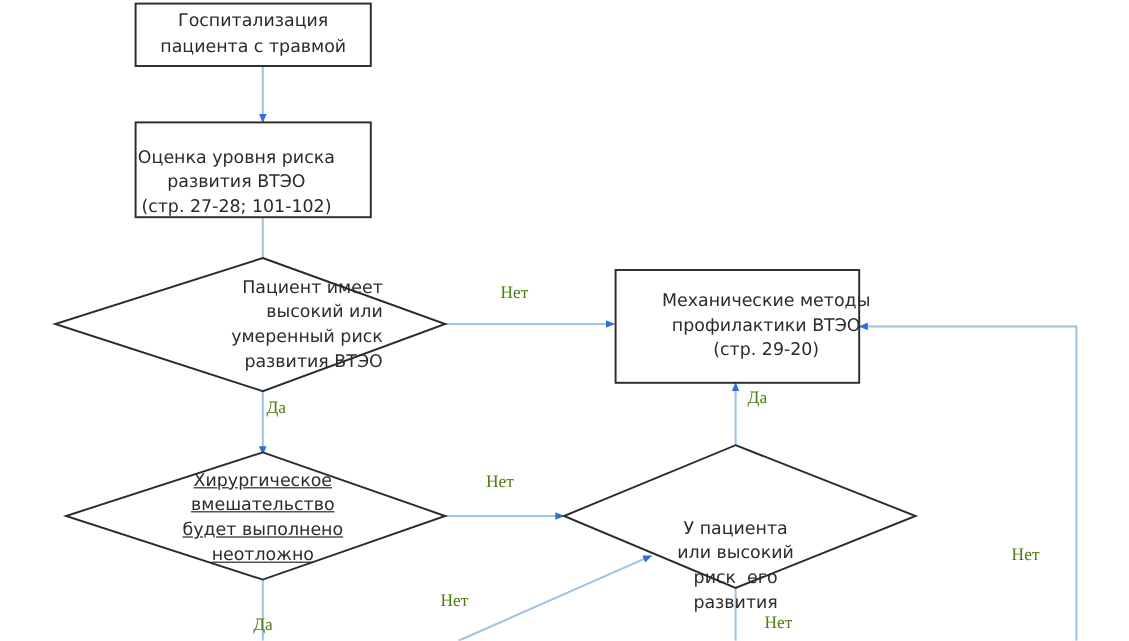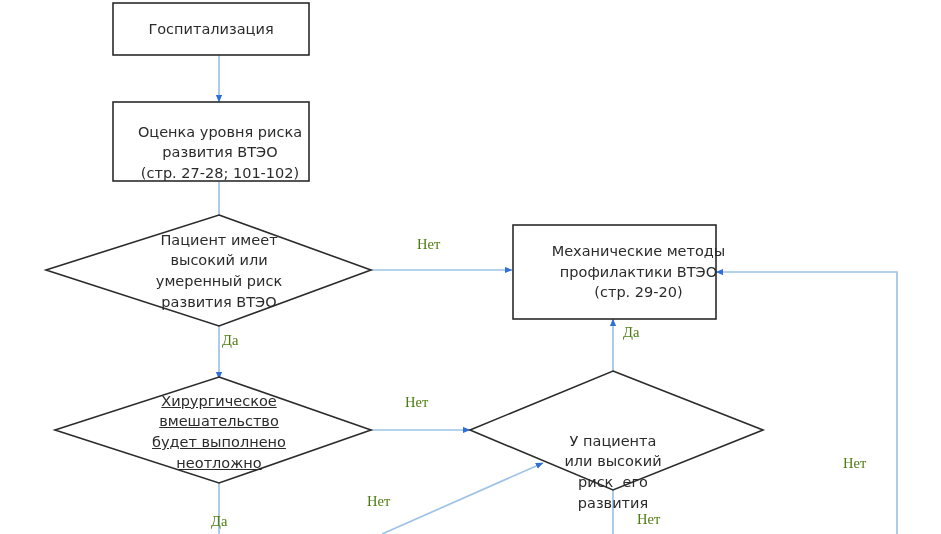--- a/index.html
+++ b/index.html
@@ -96,29 +96,30 @@
 
     <rect class="node-shape" x="513" y="225" width="203" height="94"></rect>
 
     <polygon class="node-shape" points="219,377 371,430 219,483 55,430"></polygon>
 
     <polygon class="node-shape" points="613,371 763,430 613,490 470,430"></polygon>
   </svg>
 
   <div class="node-text" style="left:113px; top:3px; width:196px; height:52px;text-align:center;">
     <span>Госпитализация</span>
+    <span>пациента с травмой</span>
   </div>
 
-  <div class="node-text" style="left:122px; top:102px; width:196px; height:101px;">
+  <div class="node-text" style="left:99px; top:102px; width:196px; height:101px;">
     <span>Оценка уровня риска</span>
     <span>развития ВТЭО</span>
     <span>(стр. 27-28; 101-102)</span>
   </div>
 
-  <div class="node-text" style="left:119px; top:224px; width:200px; height:94px;">
+  <div class="node-text" style="left:119px; top:224px; width:200px; height:94px;align-items:flex-end;">
     <span>Пациент имеет</span>
     <span>высокий или</span>
     <span>умеренный риск</span>
     <span>развития ВТЭО</span>
   </div>
 
   <div class="node-text" style="left:513px; top:225px; width:203px; height:94px;margin-left:24px;">
     <span>Механические методы</span>
     <span>профилактики ВТЭО</span>
     <span>(стр. 29-20)</span>

